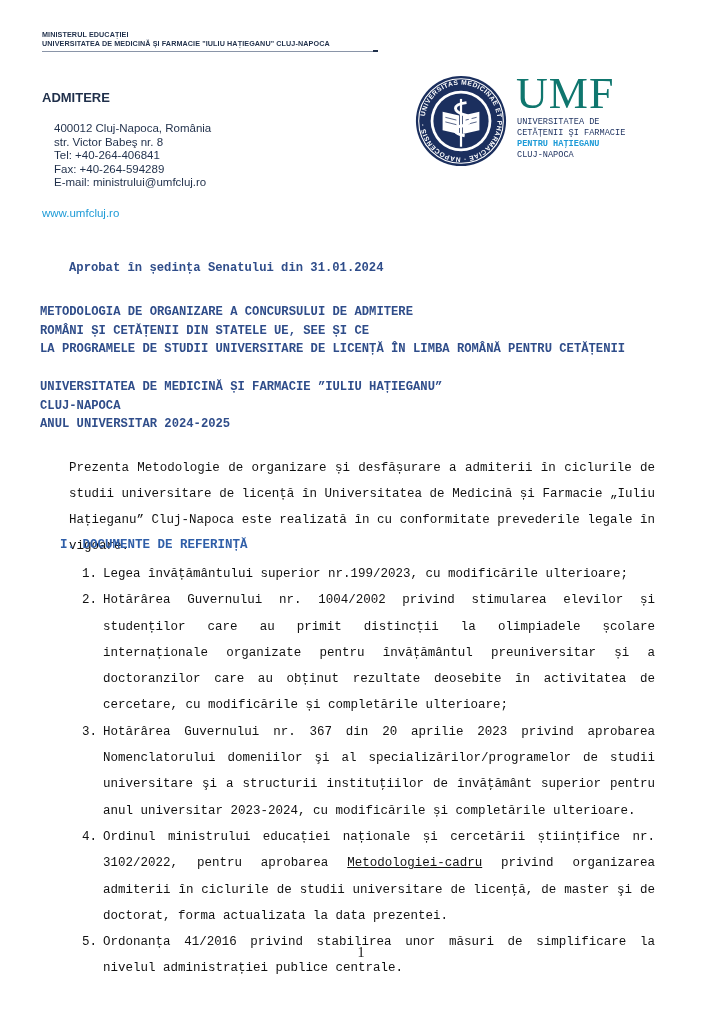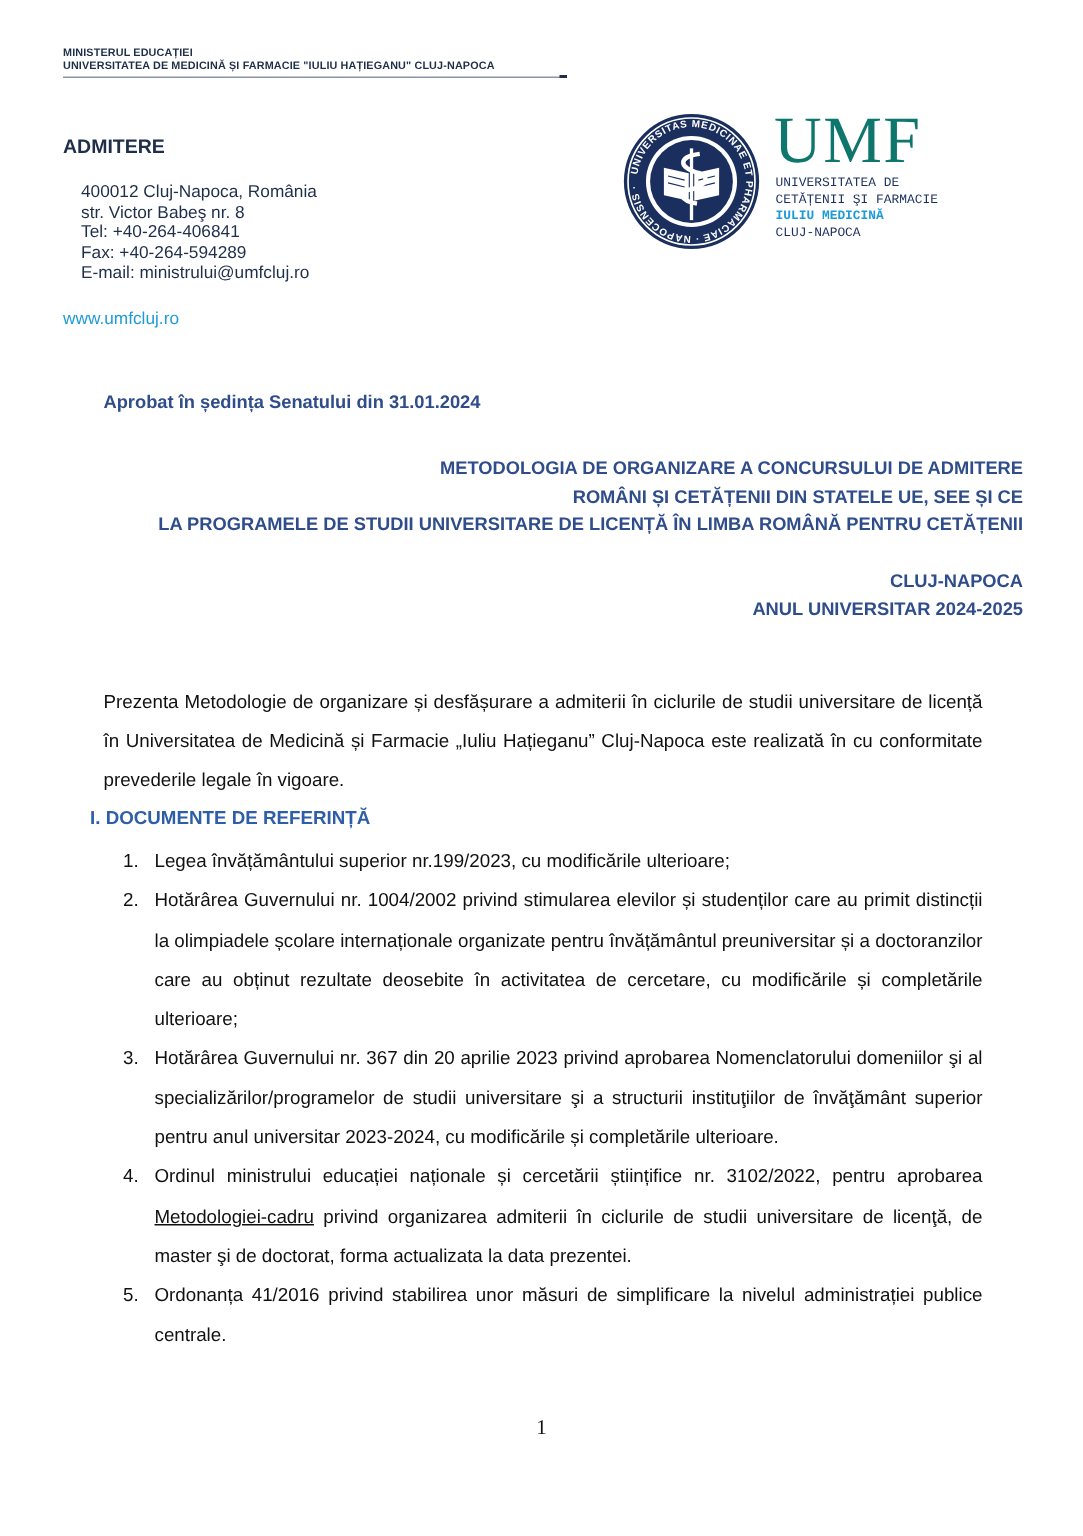--- a/index.html
+++ b/index.html
@@ -8,23 +8,23 @@
   .ministry { left: 42px; top: 30px; font-size: 7.2px; font-weight: bold; color: #1f2f4a; line-height: 9px; letter-spacing: 0.1px; }
   .rule { left: 42px; top: 51px; width: 333px; height: 1px; background: #8a95a8; }
   .rule-tick { left: 373px; top: 50px; width: 5px; height: 2px; background: #1f2f4a; }
   .rectorat { left: 42px; top: 90px; font-size: 13px; font-weight: bold; color: #1f2f4a; }
   .addr { left: 42px; top: 122px; font-size: 11.5px; line-height: 13.6px; color: #1f2f4a; margin-left: 12px; }
   .web { left: 42px; top: 207px; font-size: 11.5px; color: #1e9bd7; }
   .seal { left: 415px; top: 75px; width: 92px; height: 92px; }
   .umf { left: 516px; top: 74px; font-family: "Liberation Serif", serif; font-size: 44px; color: #0f766e; line-height: 40px; letter-spacing: 1px; }
   .umf-sub { left: 517px; top: 117px; font-size: 8.6px; line-height: 11px; color: #1b2f5e; font-family: Liberation Mono, monospace; }
   .umf-sub .hl { color: #1e9bd7; font-weight: bold; }
-  .doc { font-family: Liberation Sans, sans-serif; }
+  .doc { font-family: Liberation Mono, monospace; }
   .approved { left: 69px; top: 261px; font-size: 12.2px; font-weight: bold; color: #2f4d8a; }
-  .title-block { left: 40px; width: 642px; text-align: right; font-weight: bold; color: #2f4d8a; font-size: 12.2px; line-height: 18.5px; }
+  .title-block { left: 40px; width: 642px; text-align: left; font-weight: bold; color: #2f4d8a; font-size: 12.2px; line-height: 18.5px; }
   .t1 { top: 303px; }
   .t2 { top: 378px; }
   .para { left: 69px; width: 586px; font-size: 12.5px; line-height: 26px; text-align: justify; text-align-last: left; color: #111; }
   .intro { top: 455px; }
   .section { left: 60px; top: 538px; font-size: 12.5px; font-weight: bold; color: #2f5ea8; }
   .list { left: 82px; top: 561px; width: 573px; font-size: 12.5px; line-height: 26.3px; color: #111; }
   .item { display: flex; margin-bottom: 0; }
   .item .num { width: 21px; flex: none; }
   .item .txt { flex: 1; text-align: justify; }
   .u { text-decoration: underline; }
@@ -68,34 +68,35 @@
     <line x1="33" y1="51" x2="45" y2="54" stroke="#1b2f5e" stroke-width="0.8"></line>
     <line x1="55" y1="49" x2="67" y2="46" stroke="#1b2f5e" stroke-width="0.8"></line>
     <line x1="55" y1="54" x2="67" y2="51" stroke="#1b2f5e" stroke-width="0.8"></line>
     <rect x="48.8" y="26" width="2.4" height="52" fill="#ffffff"></rect>
     <path d="M56 30 C 40 32, 40 40, 56 44 C 64 47, 60 54, 48 56 C 40 58, 42 64, 54 66" fill="none" stroke="#ffffff" stroke-width="3.2"></path>
   </svg>
   <div class="abs umf">UMF</div>
   <div class="abs umf-sub">
     <div>UNIVERSITATEA DE</div>
     <div>CETĂȚENII ŞI FARMACIE</div>
-    <div class="hl">IULIU MEDICINĂ</div>
+    <div class="hl">PENTRU HAŢIEGANU</div>
     <div>CLUJ-NAPOCA</div>
   </div>
 </div>
 
 <div class="abs approved doc">Aprobat în ședința Senatului din 31.01.2024</div>
 
 <div class="abs title-block t1 doc">
   <div>METODOLOGIA DE ORGANIZARE A CONCURSULUI DE ADMITERE</div>
   <div>ROMÂNI ȘI CETĂȚENII DIN STATELE UE, SEE ȘI CE</div>
   <div>LA PROGRAMELE DE STUDII UNIVERSITARE DE LICENȚĂ ÎN LIMBA ROMÂNĂ PENTRU CETĂȚENII</div>
 </div>
 
 <div class="abs title-block t2 doc">
+  <div>UNIVERSITATEA DE MEDICINĂ ȘI FARMACIE ”IULIU HAȚIEGANU”</div>
   <div>CLUJ-NAPOCA</div>
   <div>ANUL UNIVERSITAR 2024-2025</div>
 </div>
 
 <div class="abs para intro doc">Prezenta Metodologie de organizare și desfășurare a admiterii în ciclurile de studii universitare de licență în Universitatea de Medicină și Farmacie „Iuliu Hațieganu” Cluj-Napoca  este realizată în cu conformitate prevederile legale în vigoare.</div>
 
 <div class="abs section doc">I. DOCUMENTE DE REFERINȚĂ</div>
 
 <div class="abs list doc">
   <div class="item">

